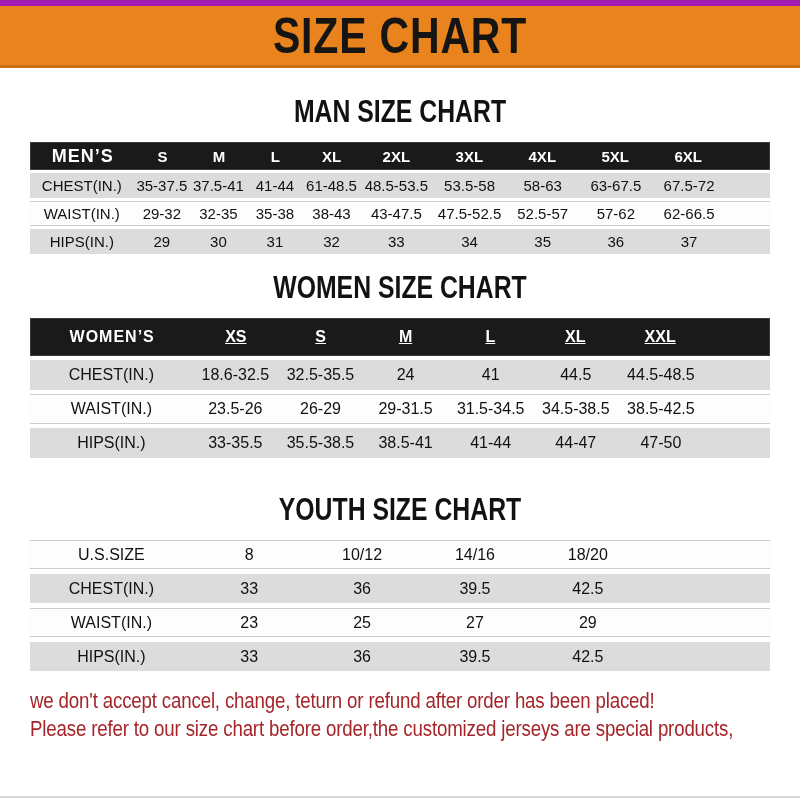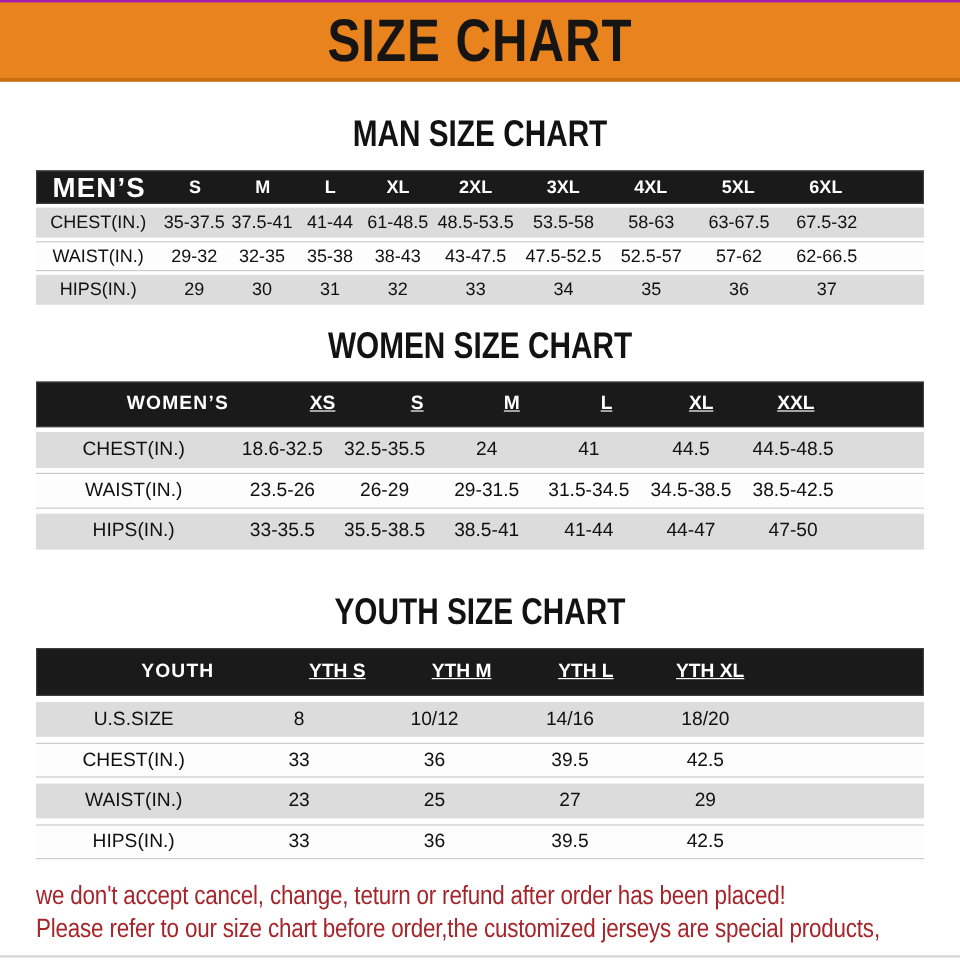--- a/index.html
+++ b/index.html
@@ -5,21 +5,21 @@
   html,body{margin:0;padding:0;}
   body{
     width:800px;height:800px;background:#ffffff;overflow:hidden;
     font-family:"Liberation Sans", sans-serif;color:#111;
     position:relative;
   }
   
   .banner{
     height:68px;box-sizing:border-box;
     background:var(--banner-bg,#E8831D);
-    border-top:2px solid #a21caf;border-bottom:3px solid #c96f10;
+    border-top:6px solid #a21caf;border-bottom:3px solid #c96f10;
     display:flex;align-items:center;justify-content:center;
   }
   .banner-title{
     font-size:50px;font-weight:700;letter-spacing:1px;color:#161513;
     transform:scaleX(0.82);white-space:nowrap;
   }
   
   .section-title{
     margin:0;text-align:center;font-weight:700;font-size:31px;
     color:#121212;transform:scaleX(0.80);white-space:nowrap;line-height:36px;
@@ -33,22 +33,22 @@
   .header-row{
     background:var(--header-bg,#1A1A1A);color:#fff;
     border:1px solid #3c3c3c;
   }
   .men  .header-row{height:28px;}
   .women .header-row{height:38px;}
   .youth .header-row{height:40px;}
   .header-label{
     font-weight:700;letter-spacing:1px;text-align:center;white-space:nowrap;
   }
-  .men  .header-label{font-size:23px;}
-  .women .header-label,.youth .header-label{font-size:21px;padding-left:36px;}
+  .men  .header-label{font-size:18px;}
+  .women .header-label,.youth .header-label{font-size:21px;}
   .hcell{font-weight:700;}
   .men  .hcell{font-size:15px;}
   .women .hcell,.youth .hcell{font-size:17px;text-decoration:underline;}
   .label-cell{text-align:center;font-size:15px;}
   .men .label-cell{flex:0 0 14%;}
   .women .label-cell,.youth .label-cell{flex:0 0 22%;font-size:16px;}
   .cell{flex:1;text-align:center;font-size:15px;white-space:nowrap;}
   .women .cell,.youth .cell{font-size:16px;}
   .filler{flex:0 0 0%;}
   .men  .filler{flex:0 0 6%;}
@@ -106,21 +106,21 @@
 <div class="row drow">
       <div class="label-cell">CHEST(IN.)</div>
       <div class="cell">35-37.5</div>
       <div class="cell">37.5-41</div>
       <div class="cell">41-44</div>
       <div class="cell">61-48.5</div>
       <div class="cell">48.5-53.5</div>
       <div class="cell">53.5-58</div>
       <div class="cell">58-63</div>
       <div class="cell">63-67.5</div>
-      <div class="cell">67.5-32</div>
+      <div class="cell">67.5-72</div>
       <div class="filler"></div>
     </div>
     <div class="row drow">
       <div class="label-cell">WAIST(IN.)</div>
       <div class="cell">29-32</div>
       <div class="cell">32-35</div>
       <div class="cell">35-38</div>
       <div class="cell">38-43</div>
       <div class="cell">43-47.5</div>
       <div class="cell">47.5-52.5</div>
@@ -183,28 +183,20 @@
       <div class="cell">38.5-41</div>
       <div class="cell">41-44</div>
       <div class="cell">44-47</div>
       <div class="cell">47-50</div>
       <div class="filler"></div>
     </div>
   </div>
 
 <h2 class="section-title title-youth">YOUTH SIZE CHART</h2>
 <div class="size-table youth">
-  <div class="row header-row">
-    <div class="label-cell header-label">YOUTH</div>
-  <div class="cell hcell">YTH S</div>
-      <div class="cell hcell">YTH M</div>
-      <div class="cell hcell">YTH L</div>
-      <div class="cell hcell">YTH XL</div>
-      <div class="filler"></div>
-    </div>
 <div class="row drow">
       <div class="label-cell">U.S.SIZE</div>
       <div class="cell">8</div>
       <div class="cell">10/12</div>
       <div class="cell">14/16</div>
       <div class="cell">18/20</div>
       <div class="filler"></div>
     </div>
     <div class="row drow">
       <div class="label-cell">CHEST(IN.)</div>

